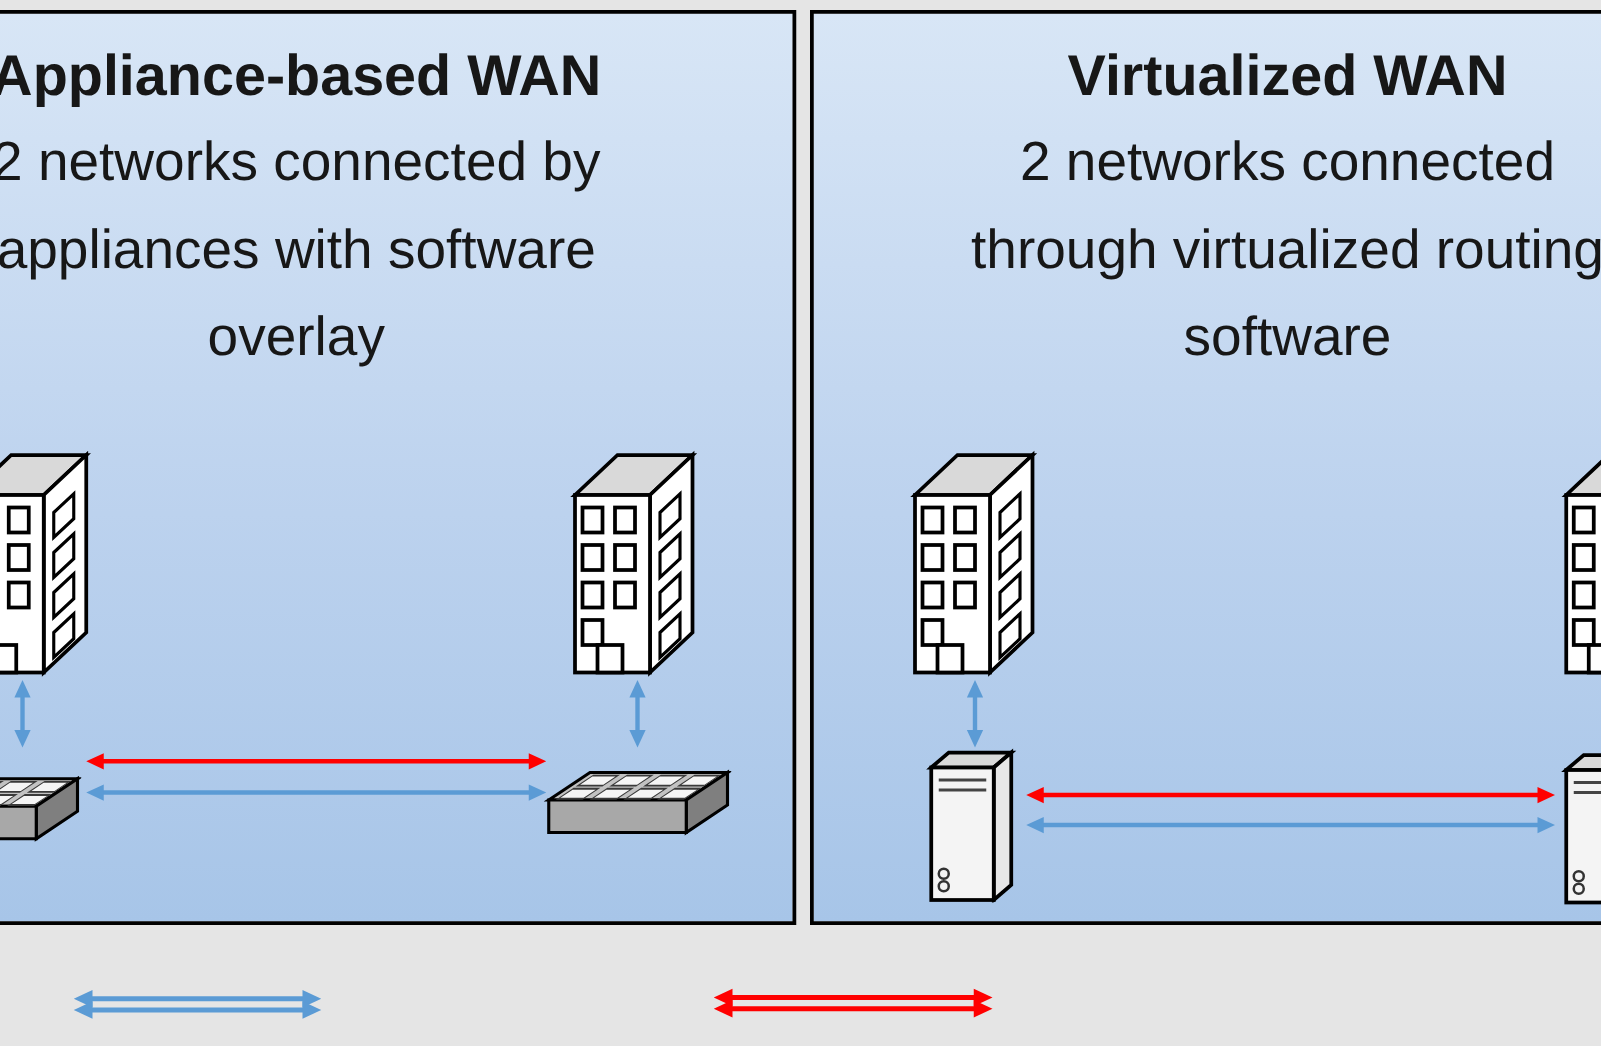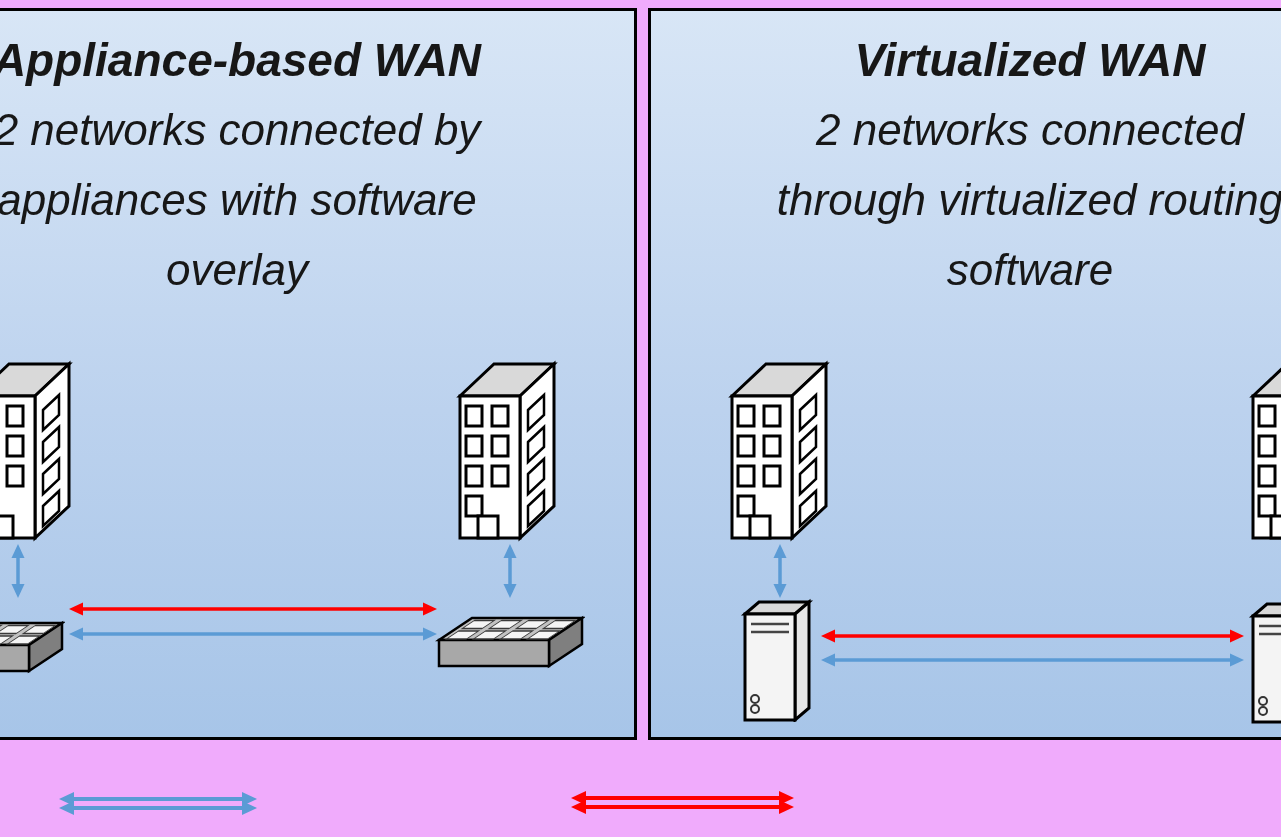--- a/index.html
+++ b/index.html
@@ -1,21 +1,21 @@
 <!DOCTYPE html>
 <html><head>
 <meta charset="utf-8">
 <style>
   html,body{margin:0;padding:0;}
   body{
     width:1281px;height:837px;position:relative;overflow:hidden;
     background:#000;
     font-family:"Liberation Sans", sans-serif;
   }
-  .stage{position:absolute;inset:0;background:#f0abfc;font-style:italic;}
+  .stage{position:absolute;inset:0;background:#e5e5e5;}
   .panel{
     position:absolute;top:8px;height:732px;box-sizing:border-box;
     border:3px solid #000;overflow:hidden;
     background:linear-gradient(180deg,#d8e6f6 0%,#bcd2ee 55%,#a7c5e8 100%);
   }
   .panel-left{left:-10px;width:647px;}
   .panel-right{left:648px;width:645px;}
   .text-block{position:absolute;width:700px;text-align:center;color:#171717;}
   .text-block .title{font-size:46px;font-weight:700;line-height:70px;}
   .text-block .line{font-size:44px;font-weight:400;line-height:70px;}

